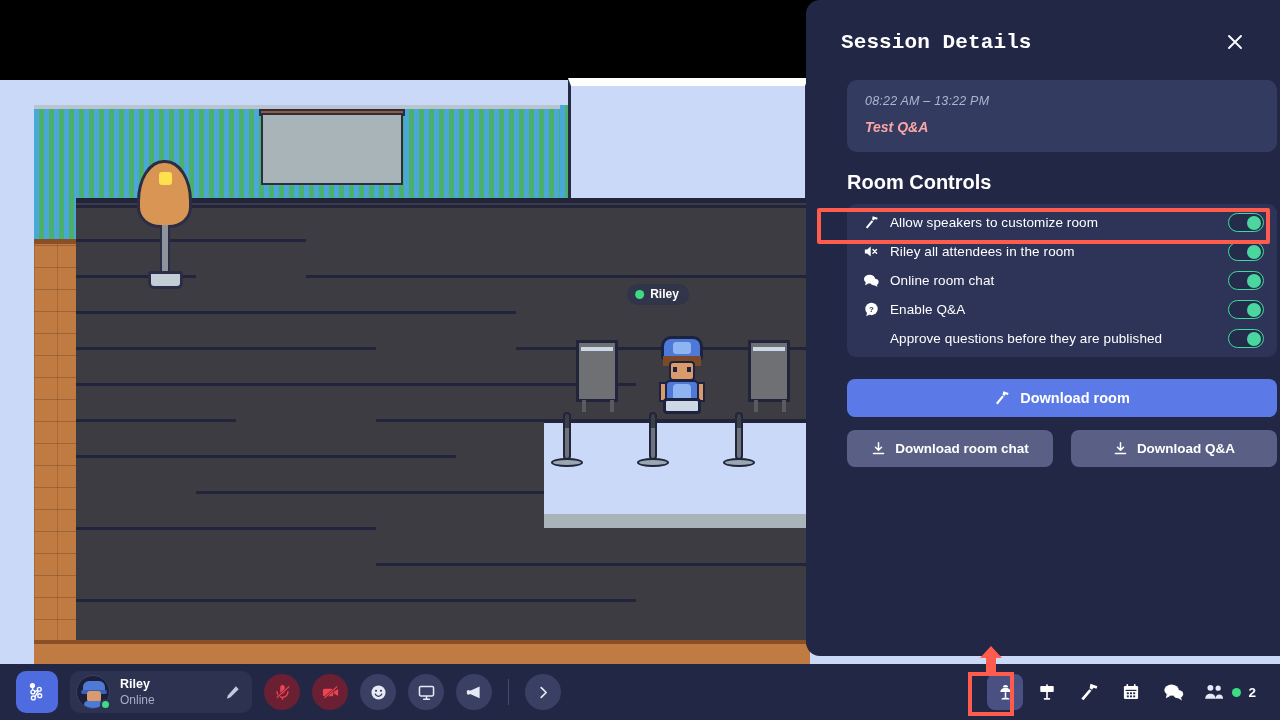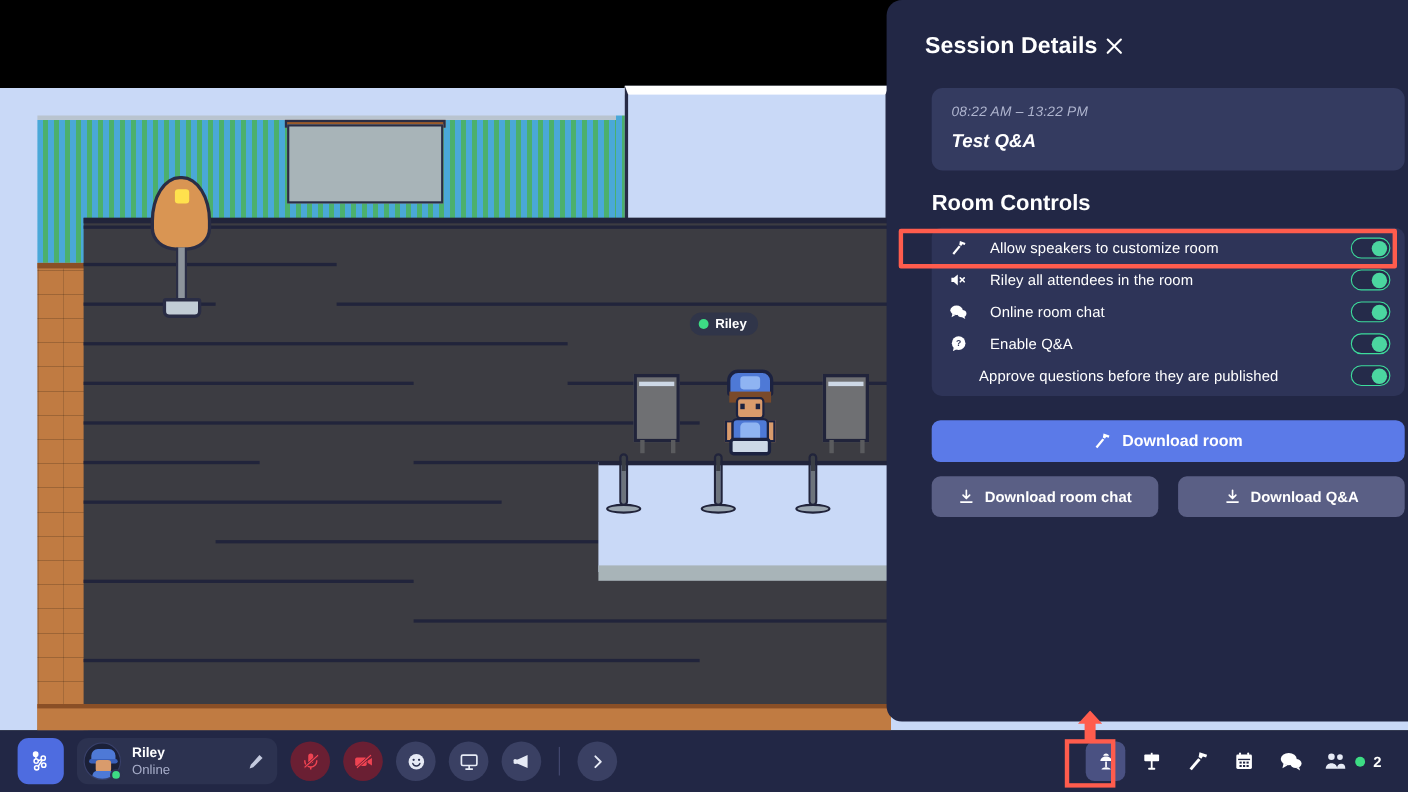--- a/index.html
+++ b/index.html
@@ -131,46 +131,46 @@
 
   
   .panel {
     position: absolute; left: 806px; top: 0; width: 474px; height: 656px;
     background: #222745;
     border-radius: 14px 0 0 14px;
     padding: 20px;
     color: #ffffff;
   }
   .panel-head {
-    display: flex; align-items: center; 
-    padding: 0 2px 0 15px; height: 44px;
+    display: flex; align-items: center; justify-content: space-between;
+    padding: 0 2px 0 15px; height: 44px; font-family: Liberation Mono, monospace;
   }
   .panel-title { font-size: 21px; font-weight: 700; letter-spacing: .1px; }
   .close-btn {
     width: 30px; height: 30px; display: flex; align-items: center; justify-content: center;
     cursor: pointer; color: #ffffff; margin-right: 8px;
   }
   .session-card {
     margin: 16px 1px 0 21px; width: 430px;
     background: #343b60; border-radius: 10px;
     padding: 14px 18px 16px 18px; min-height: 72px; font-style: italic;
   }
   .session-time { font-size: 12.5px; color: #aeb4ce; letter-spacing: .2px; }
-  .session-name { font-size: 17px; font-weight: 700; margin-top: 11px; color: #ffffff; }
+  .session-name { font-size: 14px; font-weight: 700; margin-top: 11px; color: #fca5a5; }
   .section-title {
     font-size: 20px; font-weight: 700; margin: 19px 0 0 21px; color: #ffffff;
   }
   .controls {
     margin: 10px 1px 0 21px; width: 430px;
     background: #2e3458; border-radius: 9px;
     padding: 4px 0;
   }
   .ctrl-row {
     display: flex; align-items: center; height: 29px;
-    padding: 0 13px 0 15px; gap: 20px; position: relative;
+    padding: 0 13px 0 15px; gap: 10px; position: relative;
   }
   .ctrl-icon { width: 18px; display:flex; align-items:center; justify-content:center; flex:0 0 18px; color: #ffffff; }
   .ctrl-label { flex: 1; font-size: 13.5px; color: #ffffff; letter-spacing: .1px; }
   .ctrl-label.indent { margin-left: 28px; }
   .toggle {
     width: 36px; height: 19px; border-radius: 10px;
     background: #252b4a; border: 1.5px solid #3ddc9c;
     position: relative; flex: 0 0 auto; cursor: pointer;
   }
   .toggle .knob {

